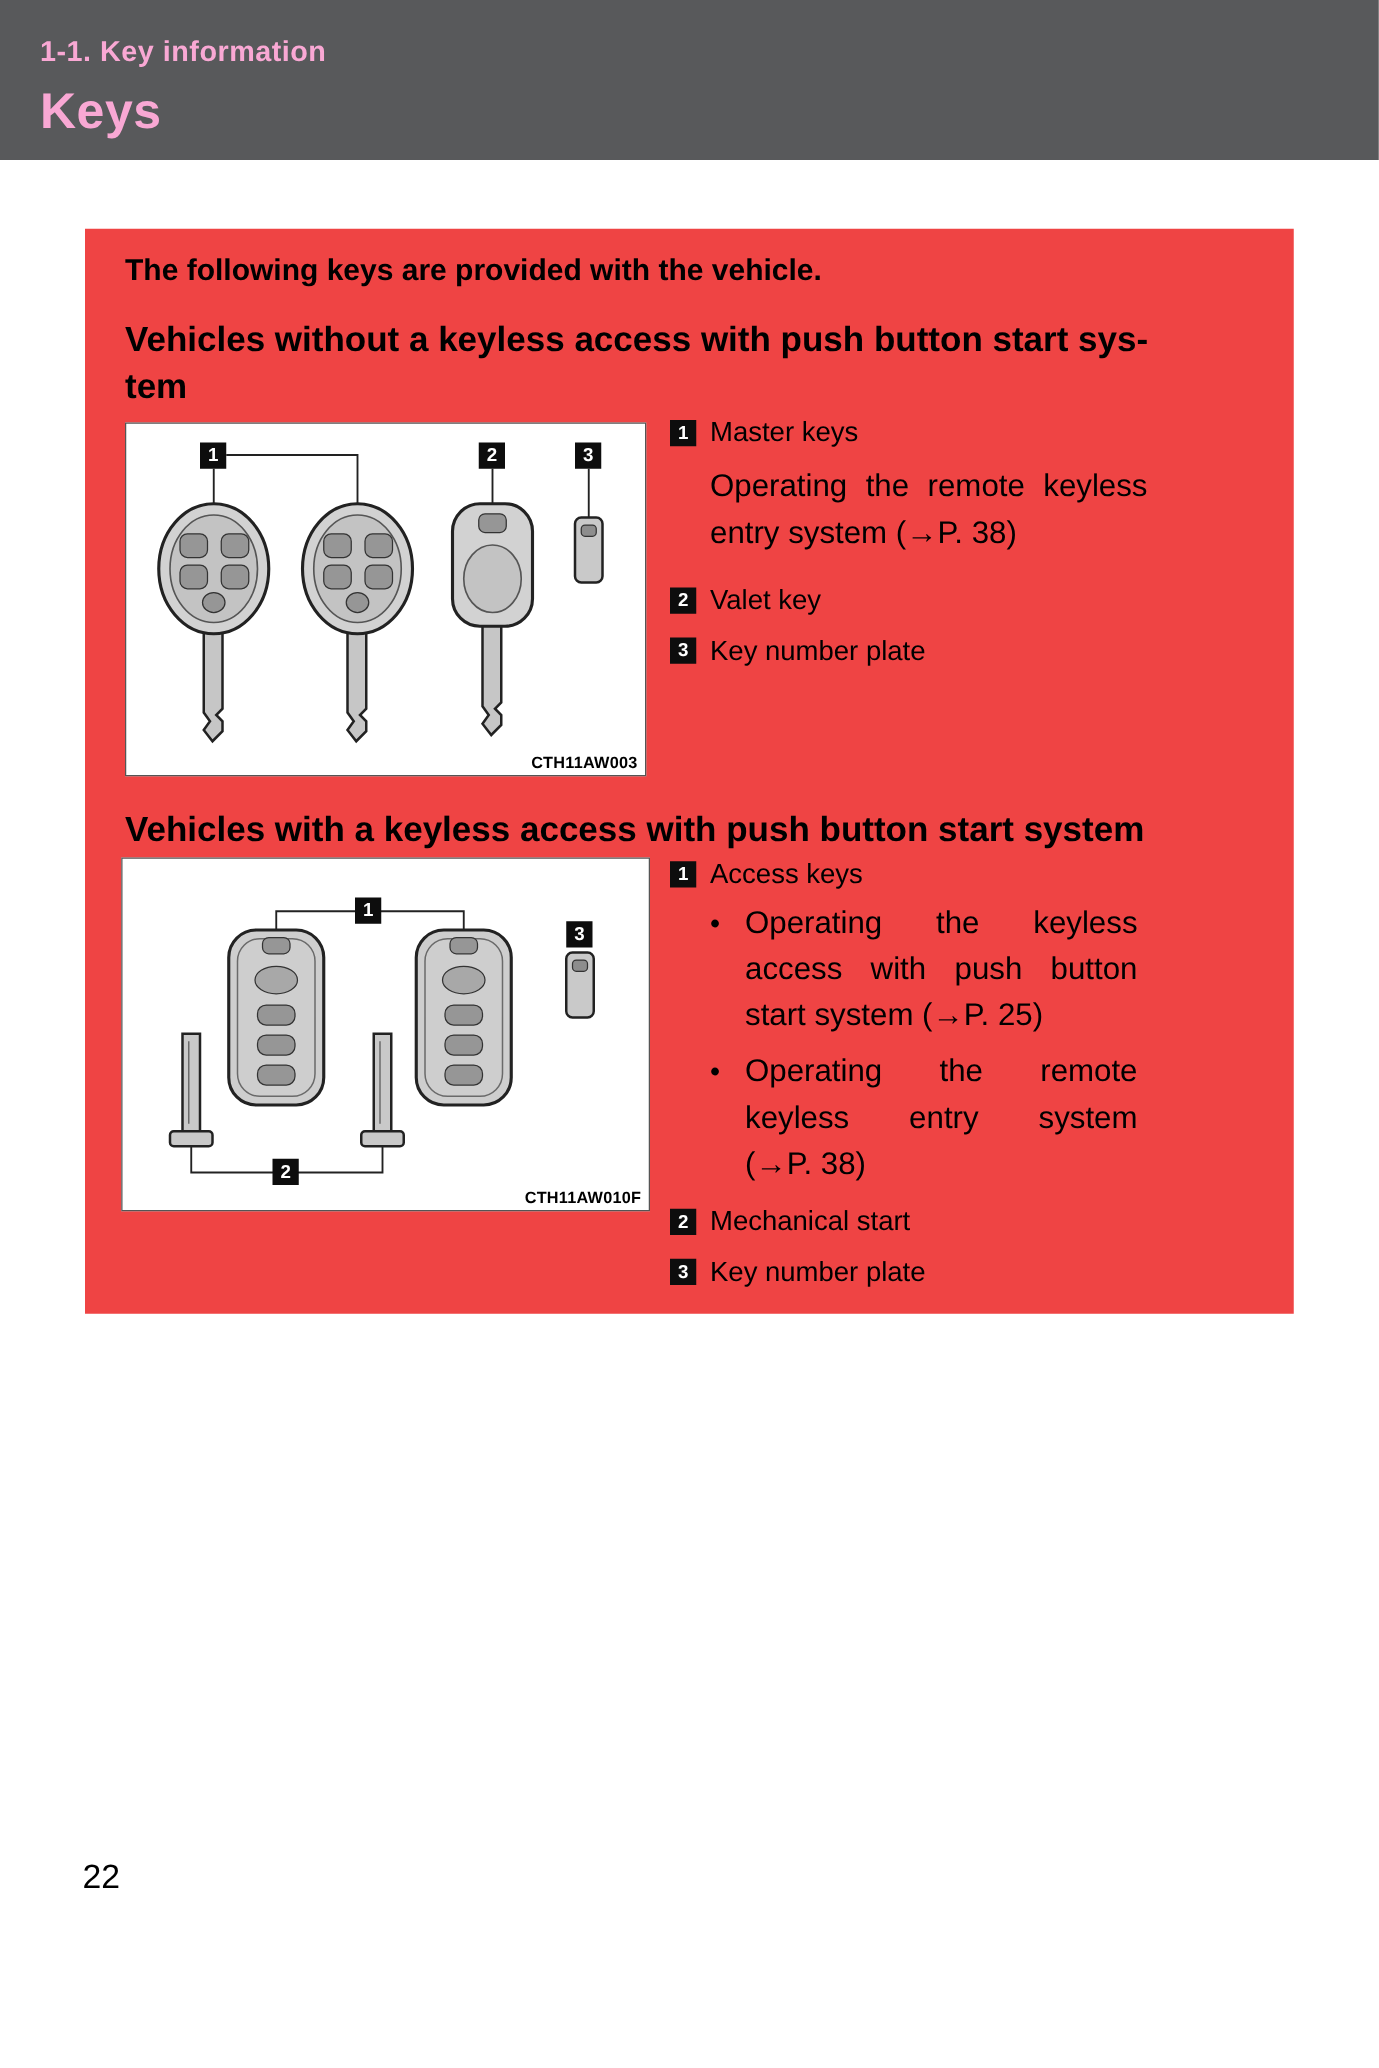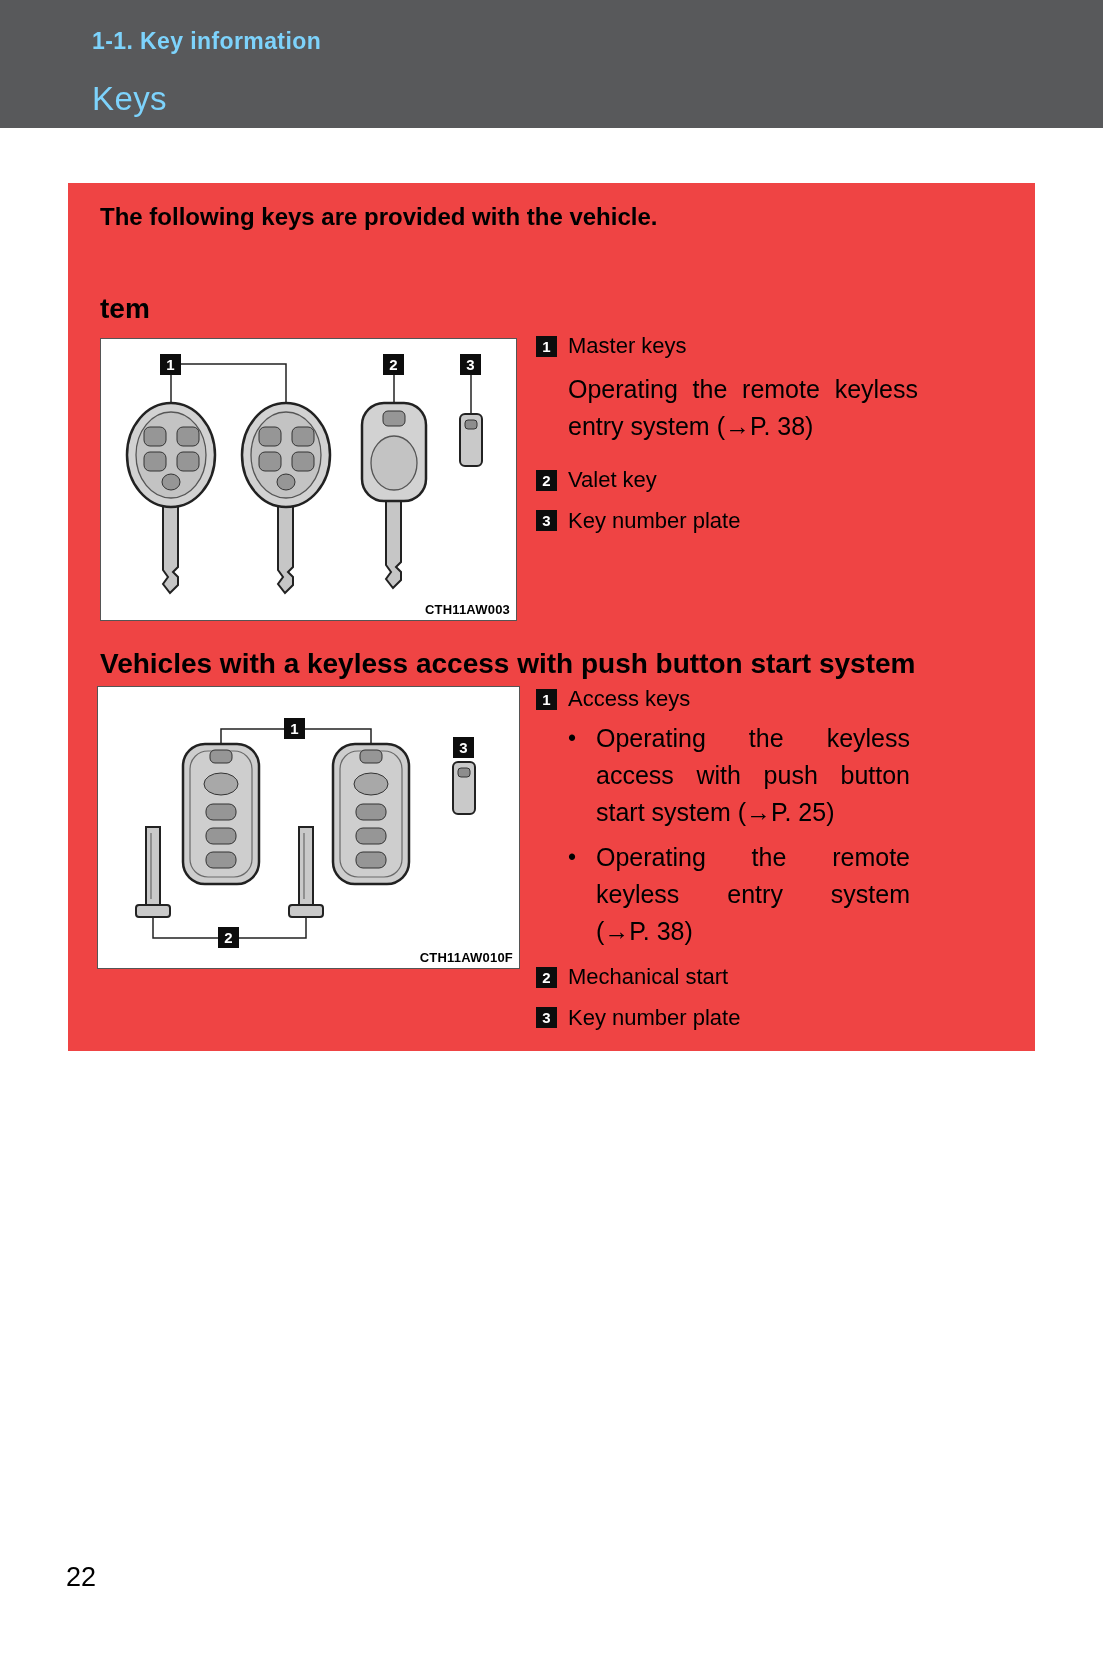--- a/index.html
+++ b/index.html
@@ -5,24 +5,24 @@
   * { margin:0; padding:0; box-sizing:border-box; }
   html,body { background:#fff; }
   body {
     width:1103px; height:1654px; position:relative;
     font-family:"Liberation Sans", sans-serif; color:#000;
     overflow:hidden;
   }
   
   .header {
     position:absolute; top:0; left:0; width:1103px; height:128px;
-    background:#58595b; color:#7dd3fc; padding:28px 0 0 92px;
+    background:#58595b; color:#f9a8d4; padding:28px 0 0 32px;
   }
   .header-section { font-size:23px; font-weight:bold; letter-spacing:.4px; }
-  .header-title   { font-size:33px; font-weight:normal; margin-top:25px; letter-spacing:.4px; }
+  .header-title   { font-size:40px; font-weight:bold; margin-top:12px; letter-spacing:.4px; }
 
   
   .content-box {
     position:absolute; top:183px; left:68px; width:967px; height:868px;
     background:#ef4444;
   }
   .intro {
     position:absolute; left:32px; top:20px;
     font-size:24px; font-weight:bold;
   }
@@ -67,39 +67,39 @@
   }
   .mt22 { margin-top:22px; }
   .mt14 { margin-top:14px; }
   .mt12 { margin-top:12px; }
   .bullet-row { display:flex; margin-left:32px; margin-top:8px; }
   .bullet-char { flex:0 0 28px; font-size:23px; line-height:37px; }
   .bullet-text { width:314px; font-size:25px; line-height:37px; text-align:justify; }
 
   
   .page-number {
-    position:absolute; left:66px; top:1562px; font-size:27px;
+    position:absolute; left:66px; top:1486px; font-size:27px;
   }
 </style>
 </head>
 <body>
 
 <div class="page">
 
   <header class="header">
     <div class="header-section">1-1. Key information</div>
     <div class="header-title">Keys</div>
   </header>
 
   <main class="content-box">
 
     <p class="intro">The following keys are provided with the vehicle.</p>
 
     <h2 class="section-heading section1-heading">
-      <br>
+      <span>Vehicles without a keyless access with push button start sys-</span><br>
       <span>tem</span>
     </h2>
 
     <figure class="figure figure1">
       <svg width="415" height="281" viewBox="0 0 415 281">
 
         <polyline points="70,36 70,64" fill="none" stroke="#222" stroke-width="1.5"></polyline>
         <polyline points="80,25 185,25 185,64" fill="none" stroke="#222" stroke-width="1.5"></polyline>
         <polyline points="293,36 293,66" fill="none" stroke="#222" stroke-width="1.5"></polyline>
         <polyline points="370,36 370,75" fill="none" stroke="#222" stroke-width="1.5"></polyline>

